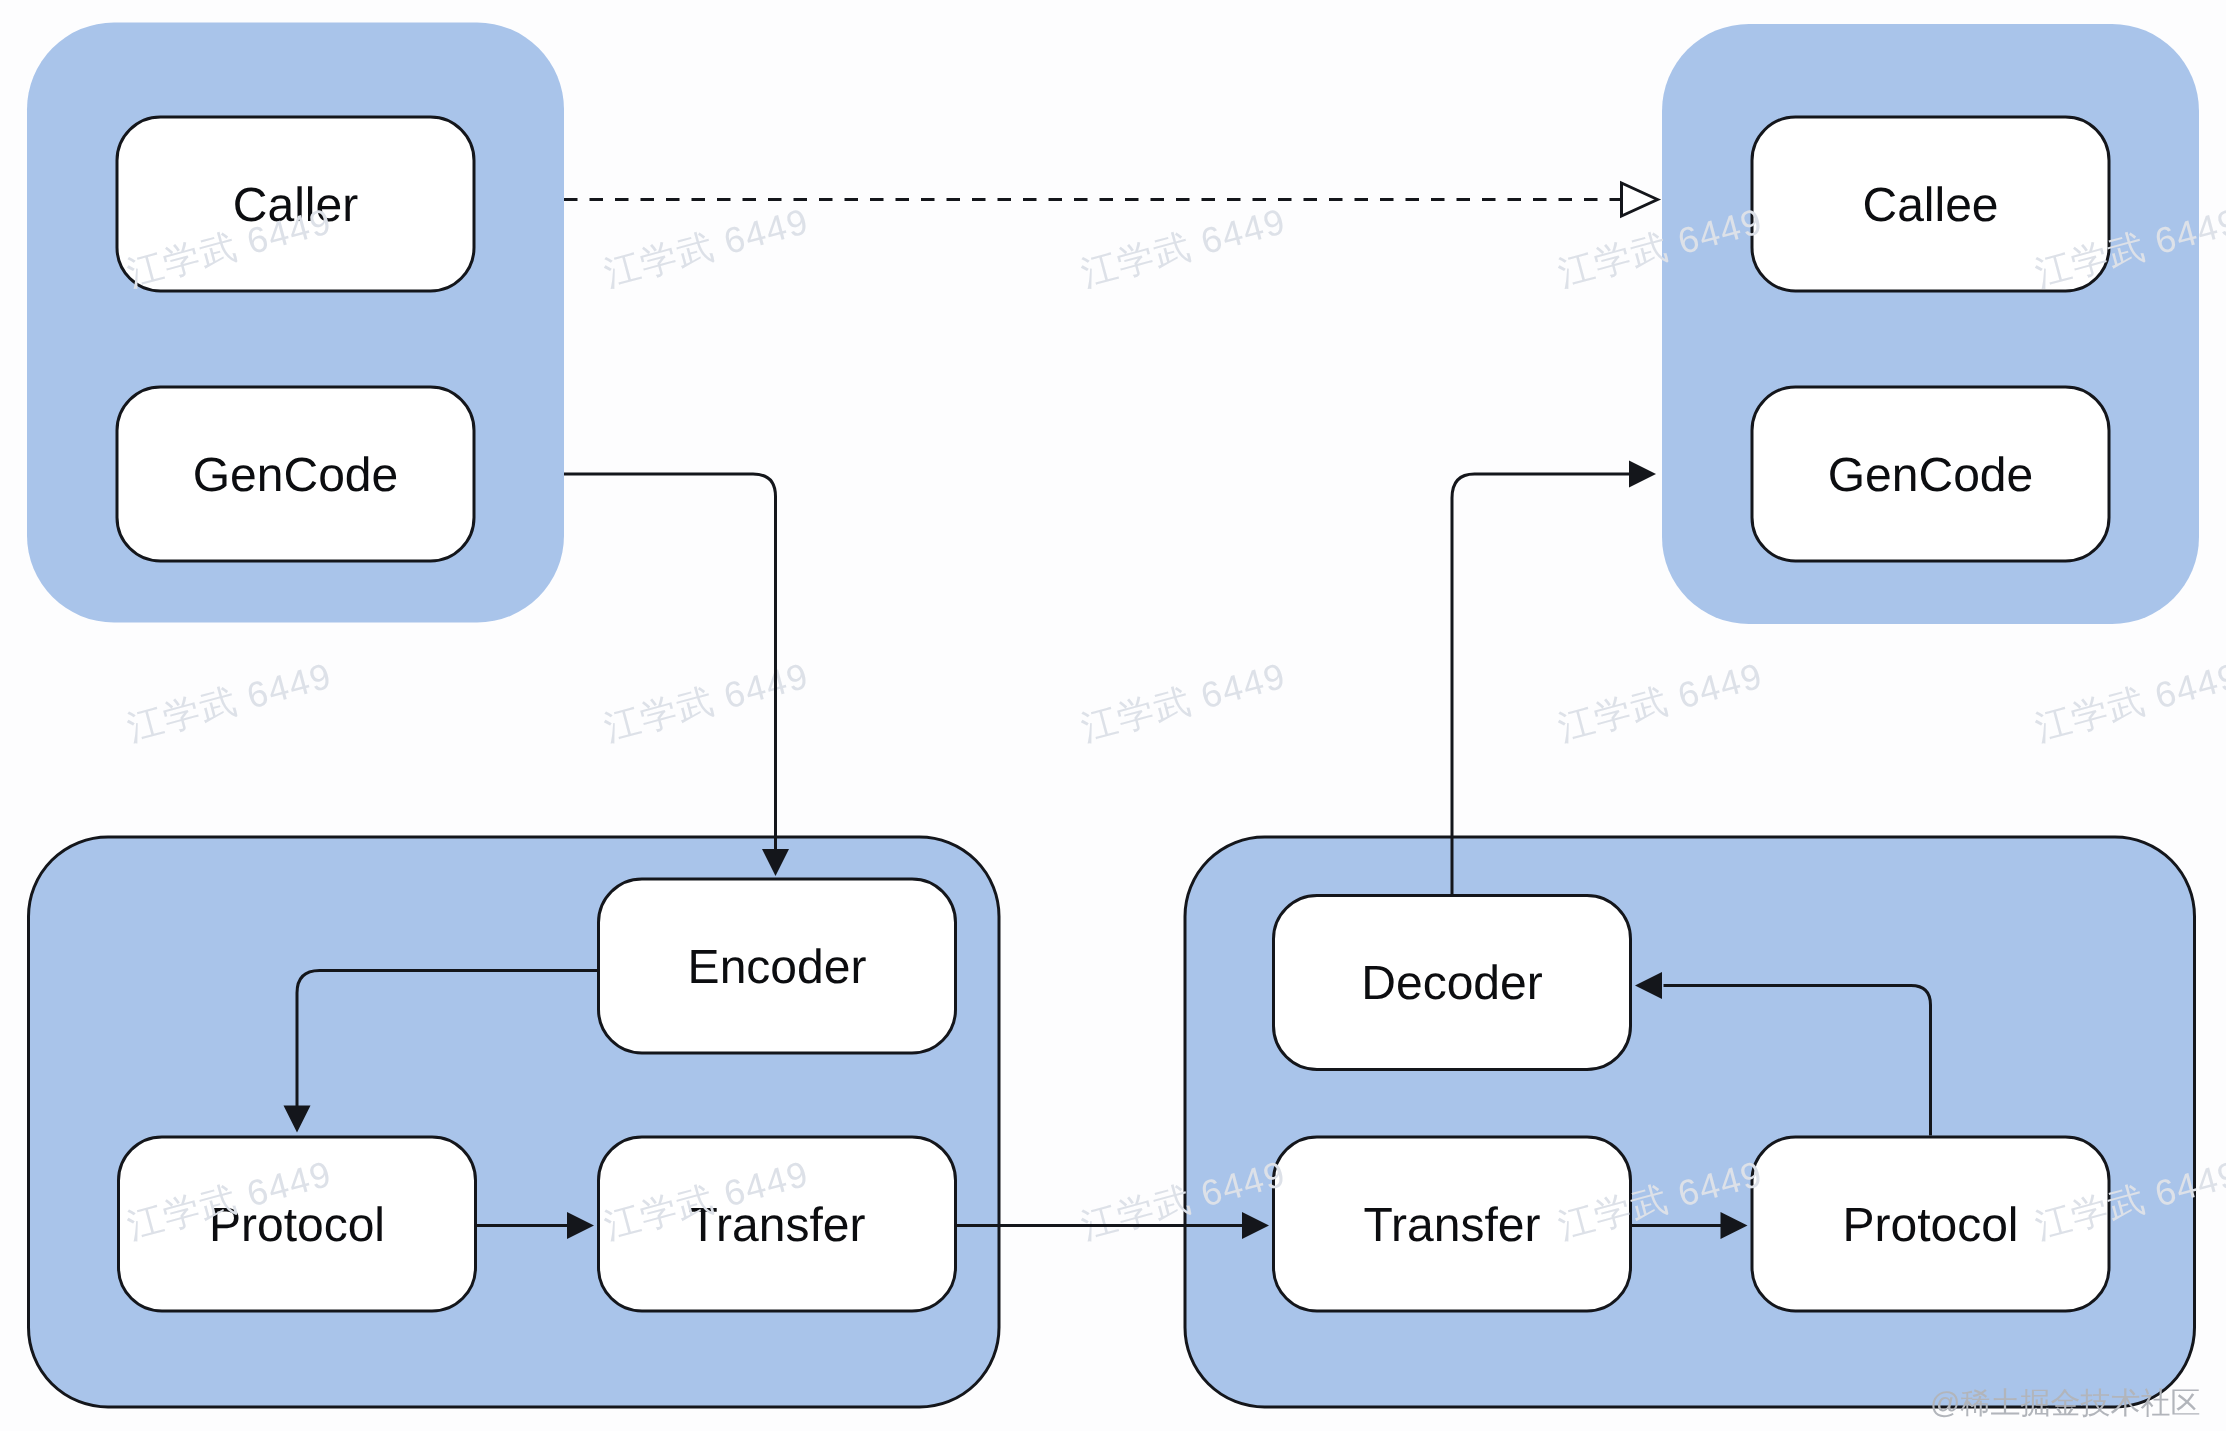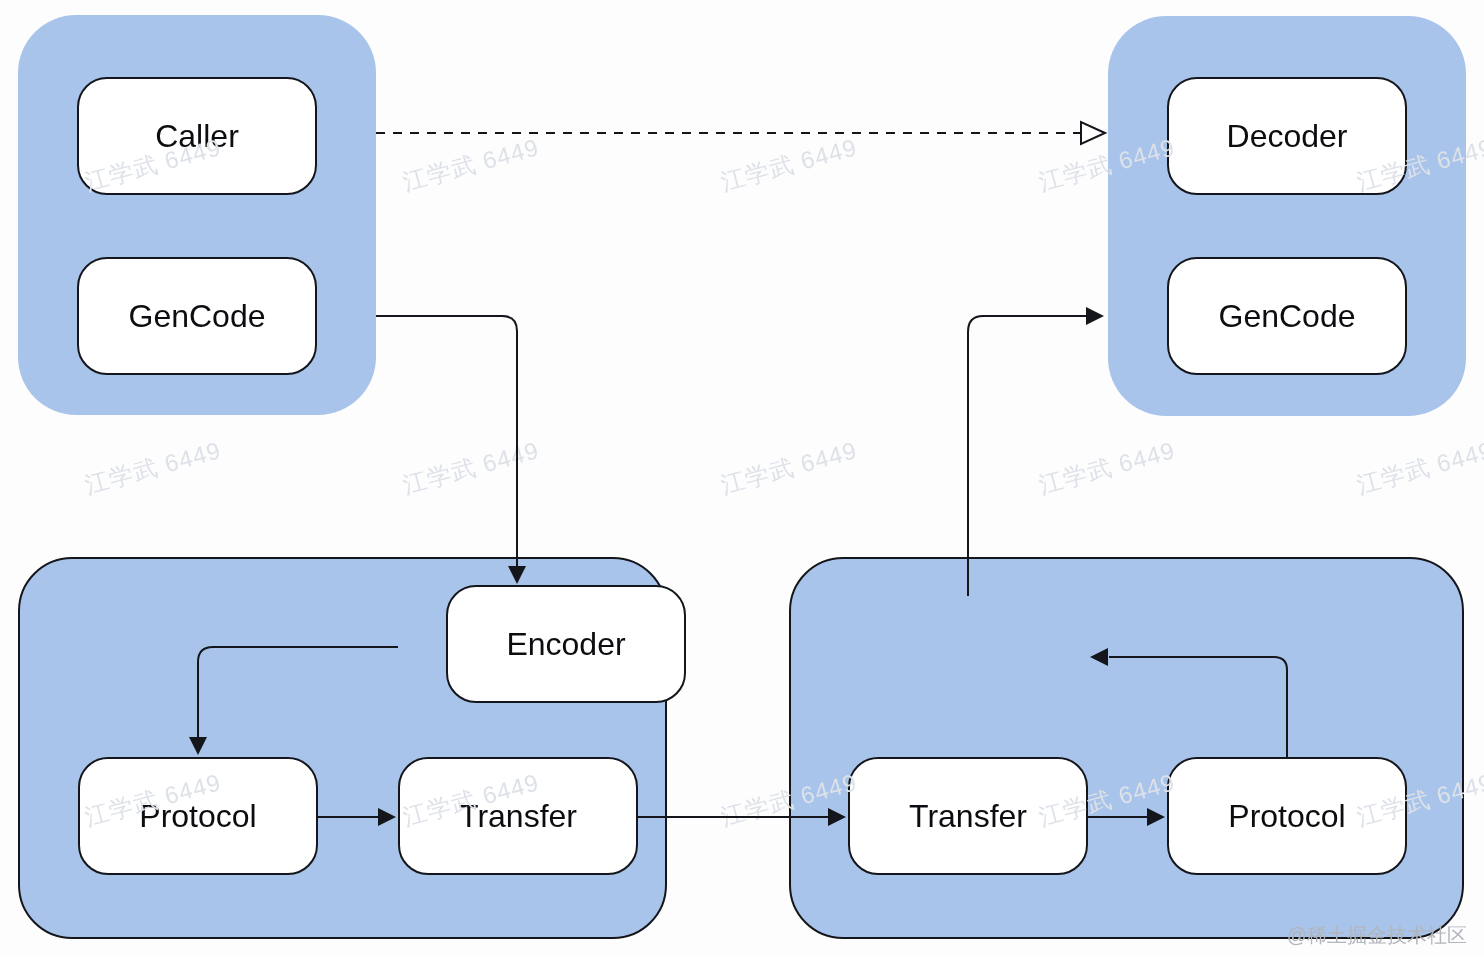--- a/index.html
+++ b/index.html
@@ -104,31 +104,32 @@
       <polygon class="head" points="1104,316 1086,307 1086,325"></polygon>
     </g>
   </svg>
 
   <div class="container" style="left:18px; top:15px; width:358px; height:400px;">
     <div class="node" style="left:59px; top:62px;">Caller</div>
     <div class="node" style="left:59px; top:242px;">GenCode</div>
   </div>
 
   <div class="container" style="left:1108px; top:16px; width:358px; height:400px;">
-    <div class="node" style="left:59px; top:61px;">Decoder</div>
+    <div class="node" style="left:59px; top:61px;">Callee</div>
     <div class="node" style="left:59px; top:241px;">GenCode</div>
   </div>
 
   <div class="container bordered" style="left:18px; top:557px; width:645px; height:378px;">
-    <div class="node" style="left:378px; top:26px;margin-left:48px;">Encoder</div>
+    <div class="node" style="left:378px; top:26px;">Encoder</div>
     <div class="node" style="left:58px; top:198px;">Protocol</div>
     <div class="node" style="left:378px; top:198px;">Transfer</div>
   </div>
 
   <div class="container bordered" style="left:789px; top:557px; width:671px; height:378px;">
+    <div class="node" style="left:57px; top:37px;">Decoder</div>
     <div class="node" style="left:57px; top:198px;">Transfer</div>
     <div class="node" style="left:376px; top:198px;">Protocol</div>
   </div>
 
   <span class="wm" style="left:153px;  top:165px;">江学武 6449</span>
   <span class="wm" style="left:471px;  top:165px;">江学武 6449</span>
   <span class="wm" style="left:789px;  top:165px;">江学武 6449</span>
   <span class="wm" style="left:1107px; top:165px;">江学武 6449</span>
   <span class="wm" style="left:1425px; top:165px;">江学武 6449</span>
   <span class="wm" style="left:153px;  top:468px;">江学武 6449</span>

